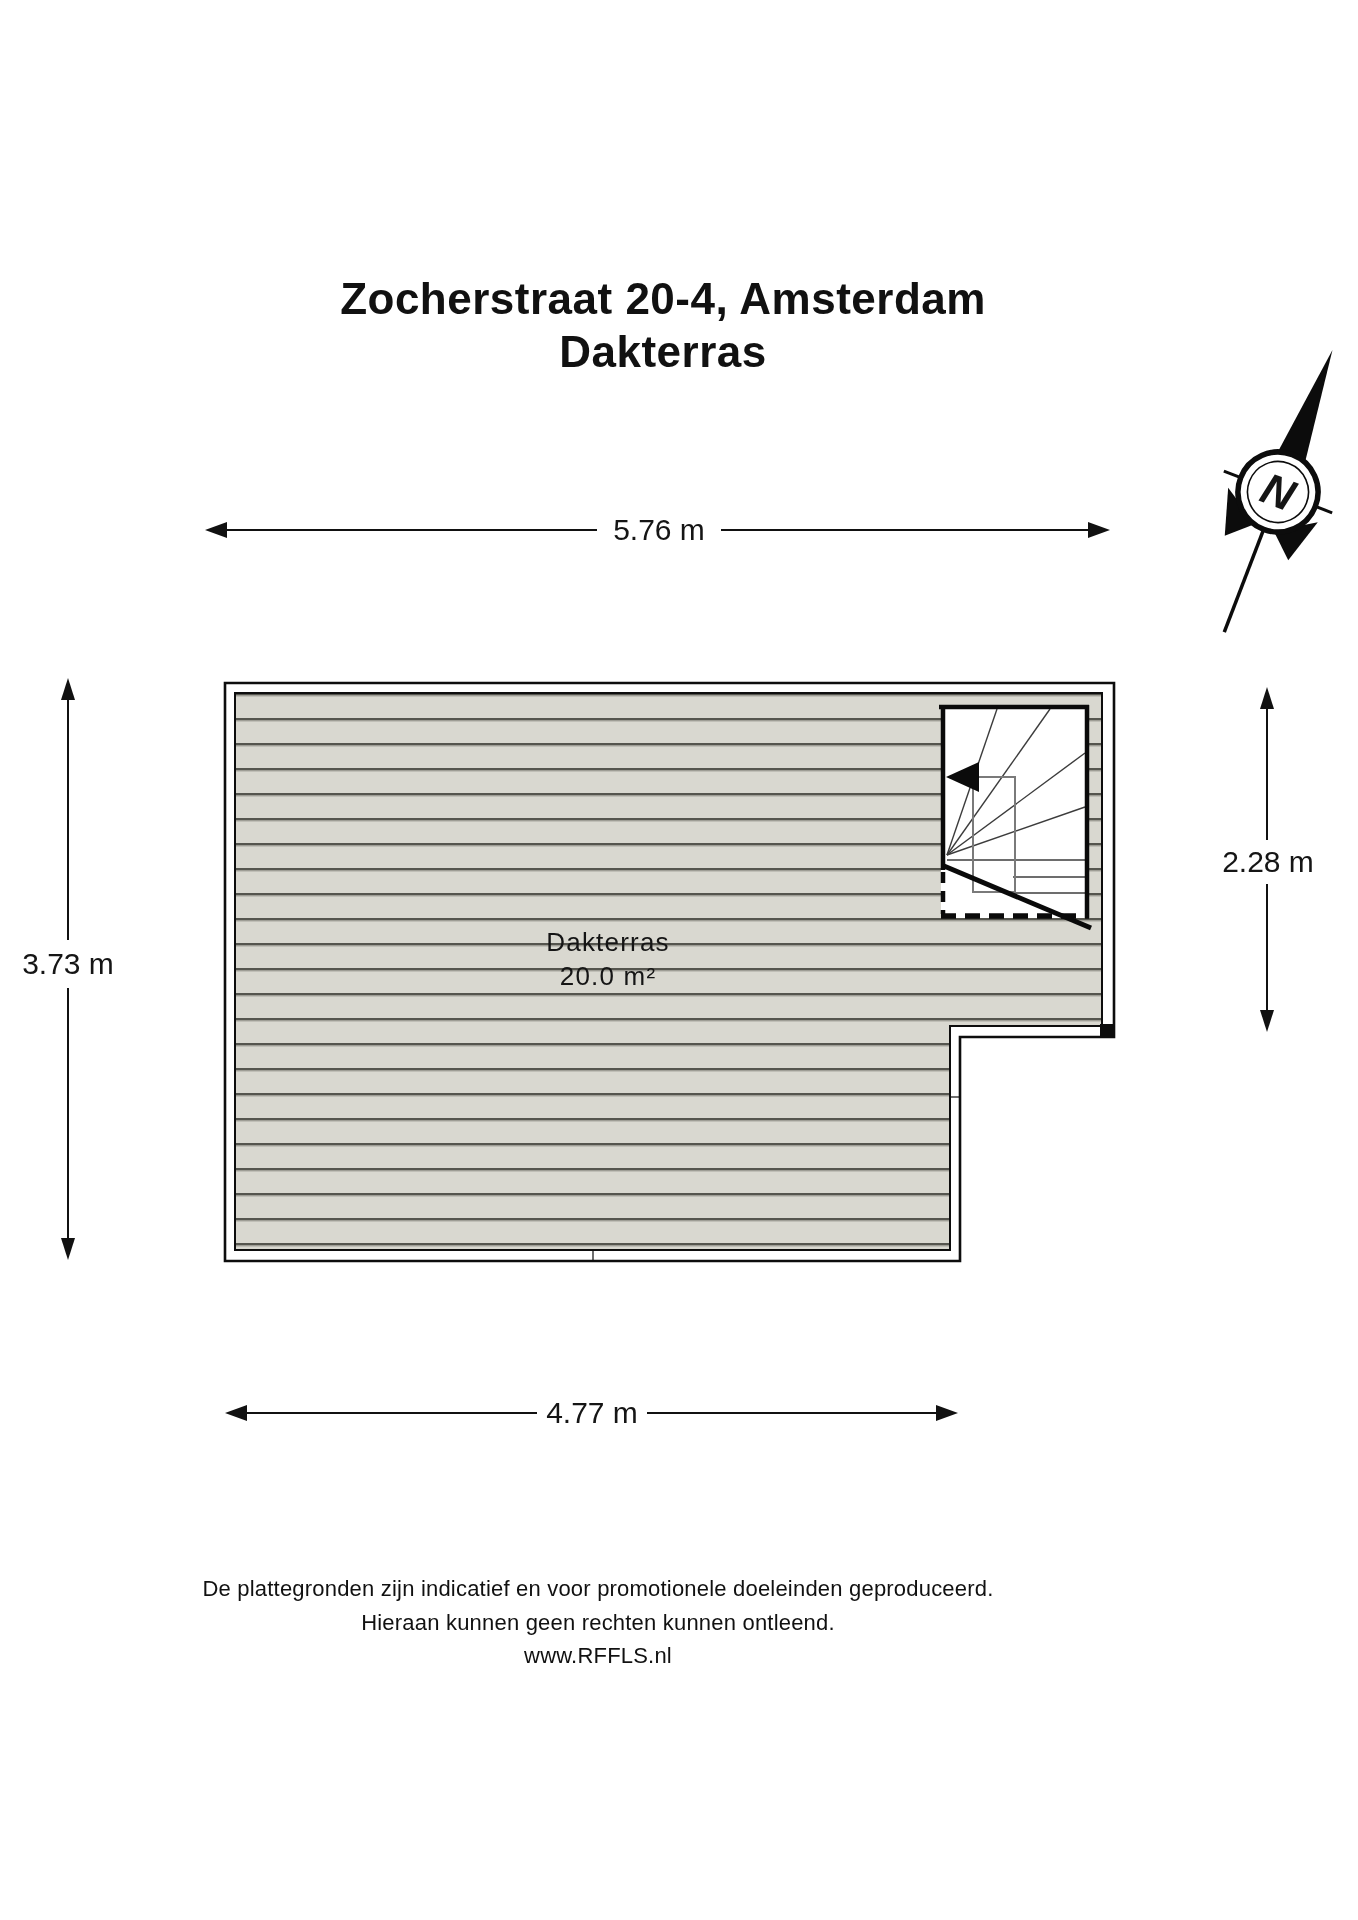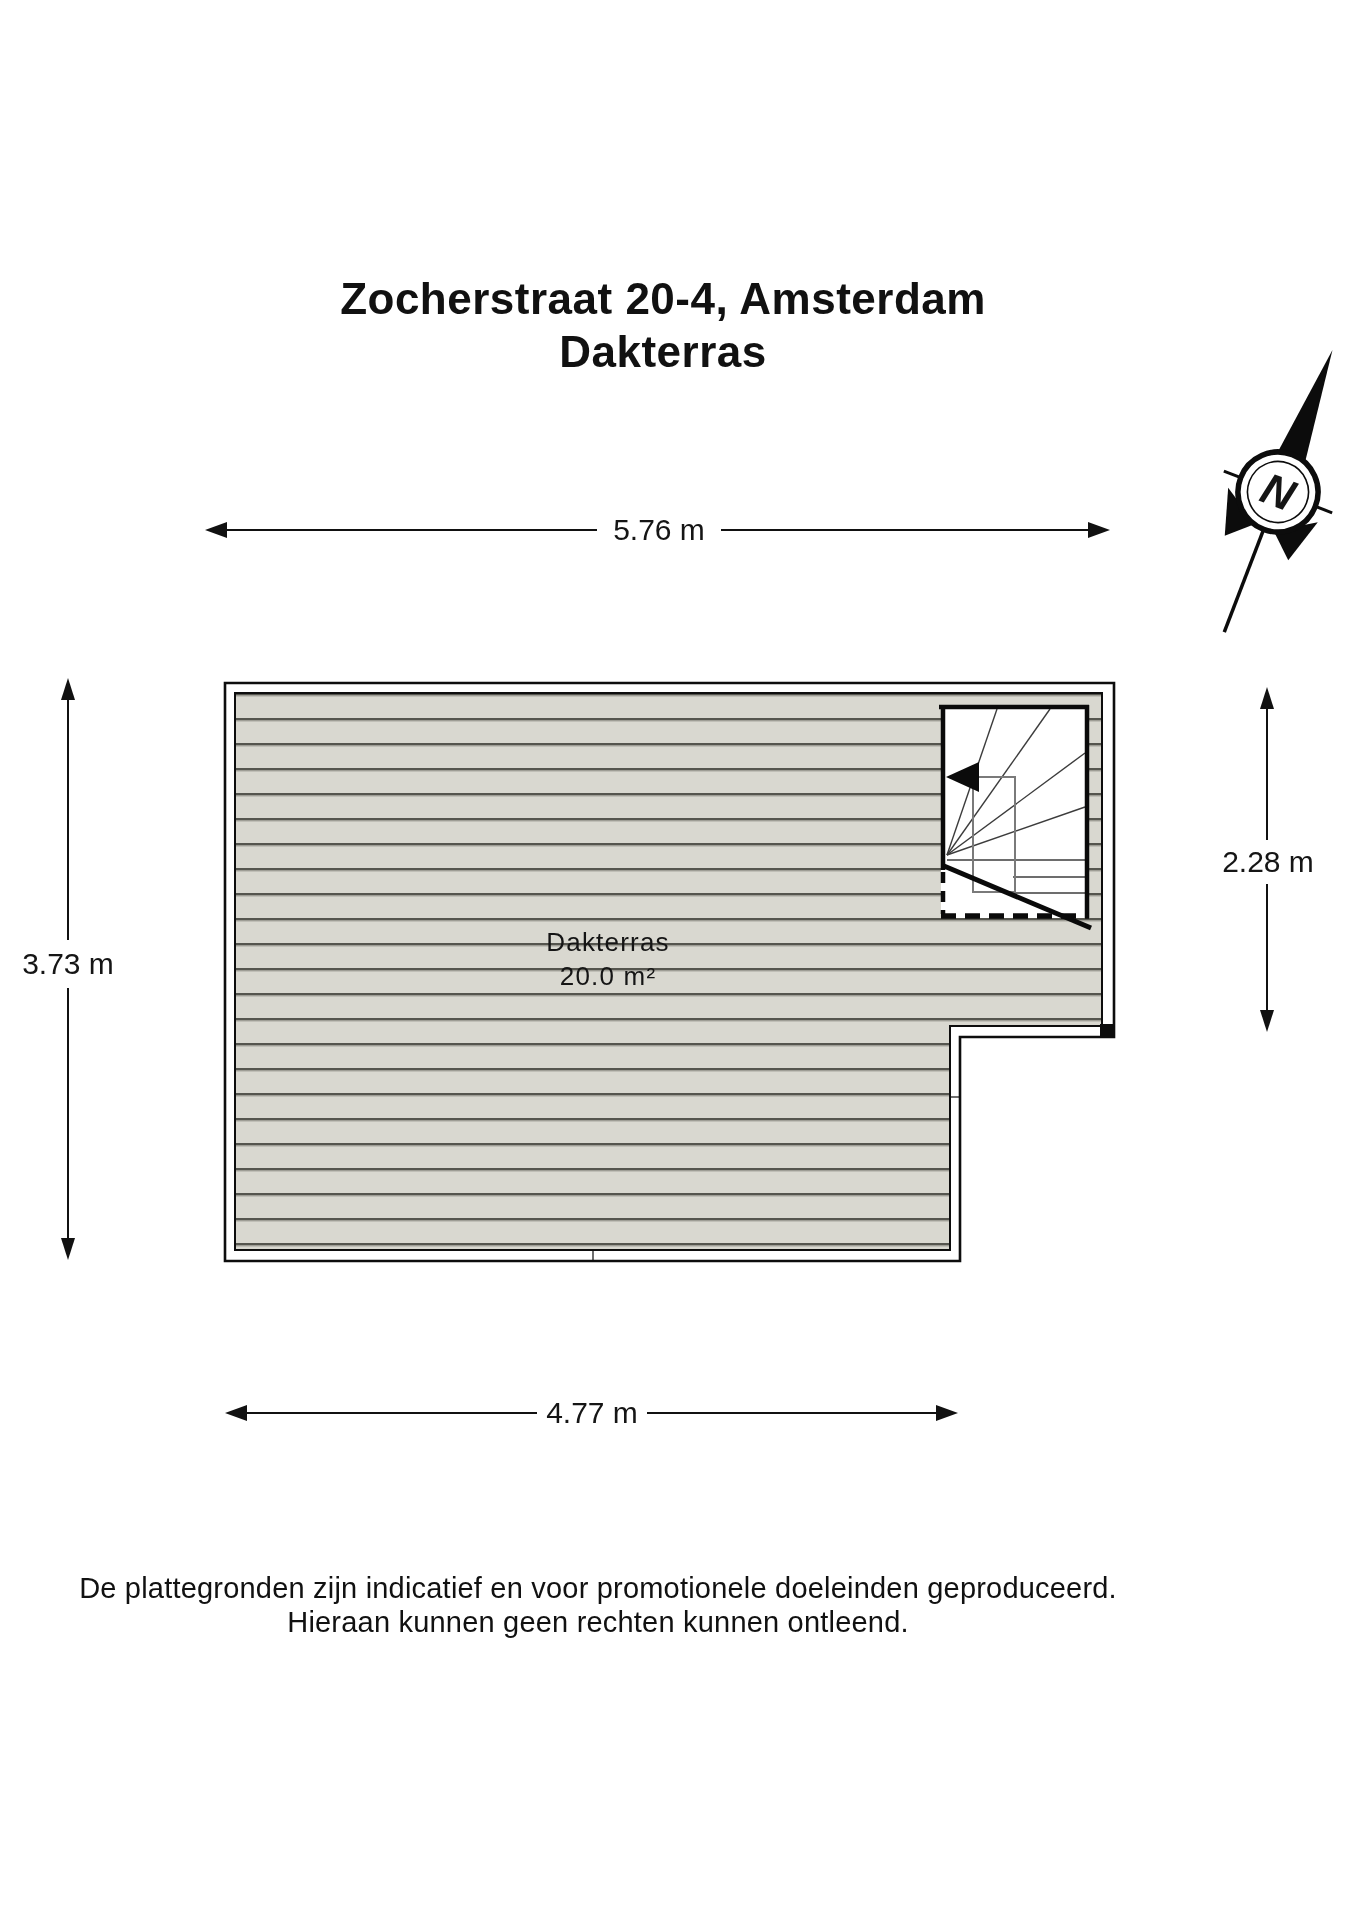--- a/index.html
+++ b/index.html
@@ -7,21 +7,21 @@
         font-family:"Liberation Sans", sans-serif;color:#151515;}
   #plan-svg{position:absolute;left:0;top:0;width:1358px;height:1920px;}
   svg text{font-family:"Liberation Sans", sans-serif;fill:#151515;}
   .dim-label{font-size:30px;}
   .room-name{font-size:26px;letter-spacing:1.2px;}
   .room-area{font-size:26px;letter-spacing:1.2px;}
   .compass-n{font-size:44px;font-weight:bold;font-style:italic;}
   #title{position:absolute;left:0;top:244px;width:1326px;text-align:center;
          font-weight:bold;font-size:44px;line-height:53px;letter-spacing:0.5px;color:#111;margin-top:28px;}
   #footer{position:absolute;left:0;top:1572px;width:1196px;text-align:center;
-          font-size:29px;line-height:33.5px;letter-spacing:0.2px;color:#111;}
+          font-size:22px;line-height:33.5px;letter-spacing:0.2px;color:#111;}
 </style>
 </head>
 <body>
 
 <div id="page">
 
   <div id="title">
     <div>Zocherstraat 20-4, Amsterdam</div>
     <div>Dakterras</div>
   </div>
@@ -115,15 +115,16 @@
       <polygon points="-15,-34 0,-152 15,-34" fill="#0c0c0c"></polygon>
       <circle cx="0" cy="0" r="40" fill="#ffffff" stroke="#0c0c0c" stroke-width="5.5"></circle>
       <circle cx="0" cy="0" r="30.5" fill="none" stroke="#0c0c0c" stroke-width="1.6"></circle>
       <text x="0" y="15" text-anchor="middle" class="compass-n">N</text>
     </g>
   </svg>
 
   <div id="footer">
     <div>De plattegronden zijn indicatief en voor promotionele doeleinden geproduceerd.</div>
     <div>Hieraan kunnen geen rechten kunnen ontleend.</div>
+    <div>www.RFFLS.nl</div>
   </div>
 
 </div>
 
 </body></html>

